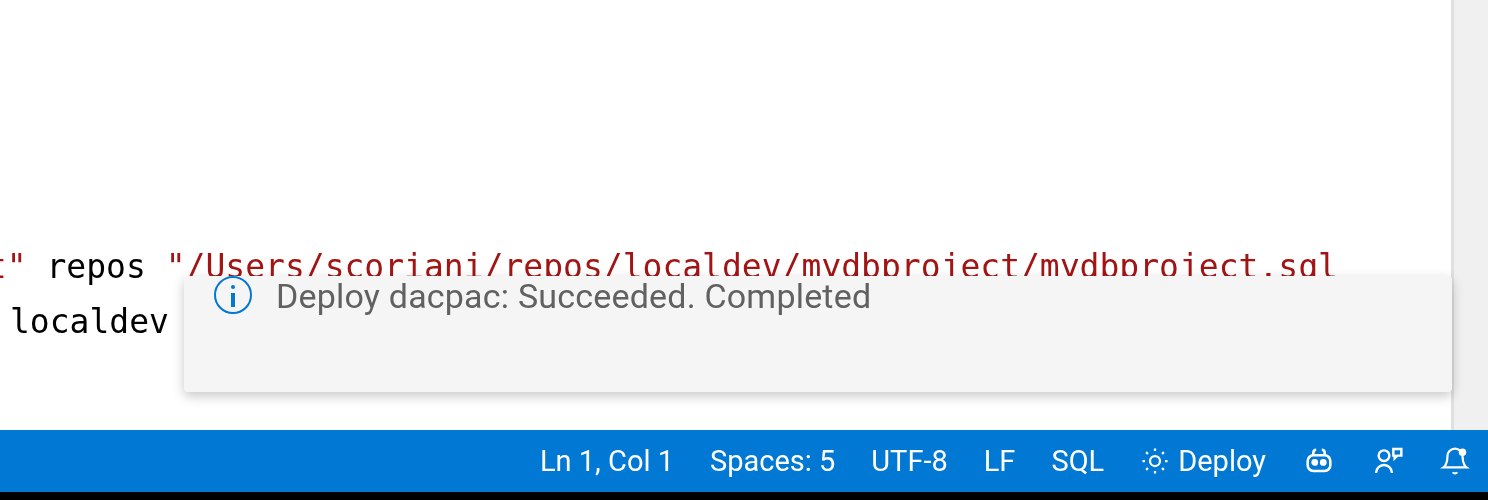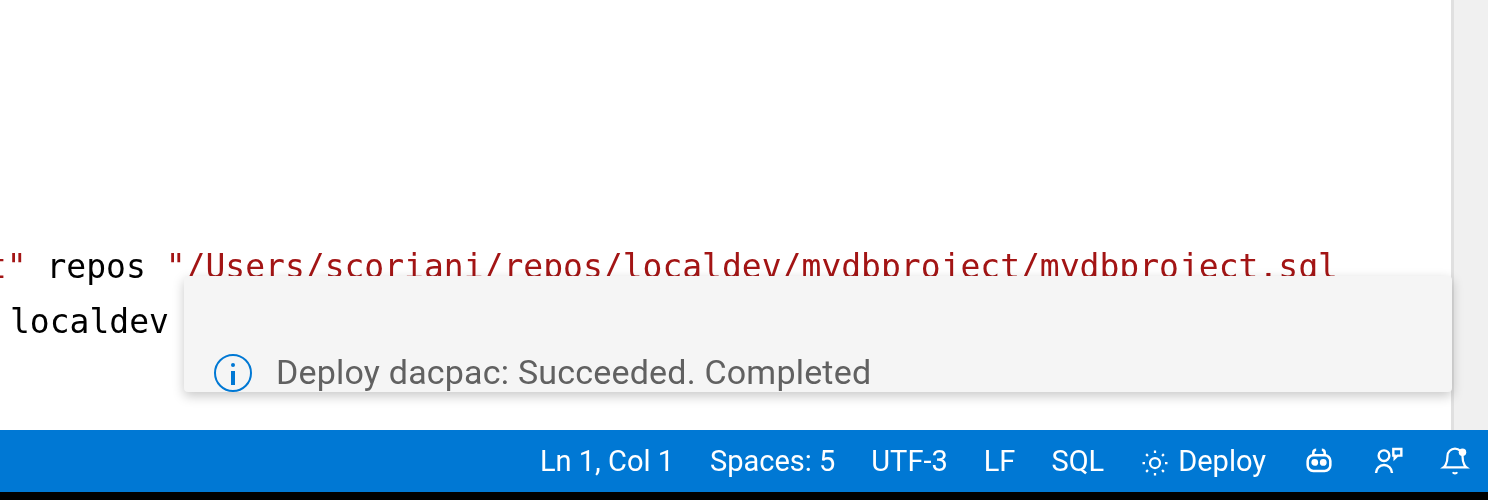--- a/index.html
+++ b/index.html
@@ -63,21 +63,21 @@
     .notification {
       position: absolute;
       top: 276px;
       left: 184px;
       width: 1268px;
       height: 116px;
       background: #f5f5f5;
       border-radius: 4px;
       box-shadow: 0 4px 12px rgba(0,0,0,0.22);
       display: flex;
-      align-items: flex-end;
+      align-items: flex-start;
       padding: 0 30px;
       gap: 24px;
     }
     .info-icon {
       width: 38px;
       height: 38px;
       border: 2.5px solid #0078d4;
       border-radius: 50%;
       display: flex;
       align-items: center;
@@ -118,21 +118,21 @@
       align-items: center;
       justify-content: flex-end;
       padding: 0 18px 0 0;
       gap: 36px;
       color: #ffffff;
       font-size: 29px;
     }
     .status-item {
       cursor: pointer;
       display: flex;
-      align-items: flex-end;
+      align-items: center;
       gap: 8px;
     }
     .status-bar-bottom {
       position: absolute;
       bottom: 0;
       left: 0;
       right: 0;
       height: 8px;
       background: #000000;
     }
@@ -162,21 +162,21 @@
 </div>
 
 <div class="status-bar">
   <div class="status-item">
     <span>Ln 1, Col 1</span>
   </div>
   <div class="status-item">
     <span>Spaces: 5</span>
   </div>
   <div class="status-item">
-    <span>UTF-3</span>
+    <span>UTF-8</span>
   </div>
   <div class="status-item">
     <span>LF</span>
   </div>
   <div class="status-item">
     <span>SQL</span>
   </div>
   <div class="status-item">
     <svg class="icon-svg" width="30" height="30" viewBox="0 0 24 24" fill="none" stroke="#ffffff" stroke-width="1.8">
       <circle cx="12" cy="12" r="4"></circle>

